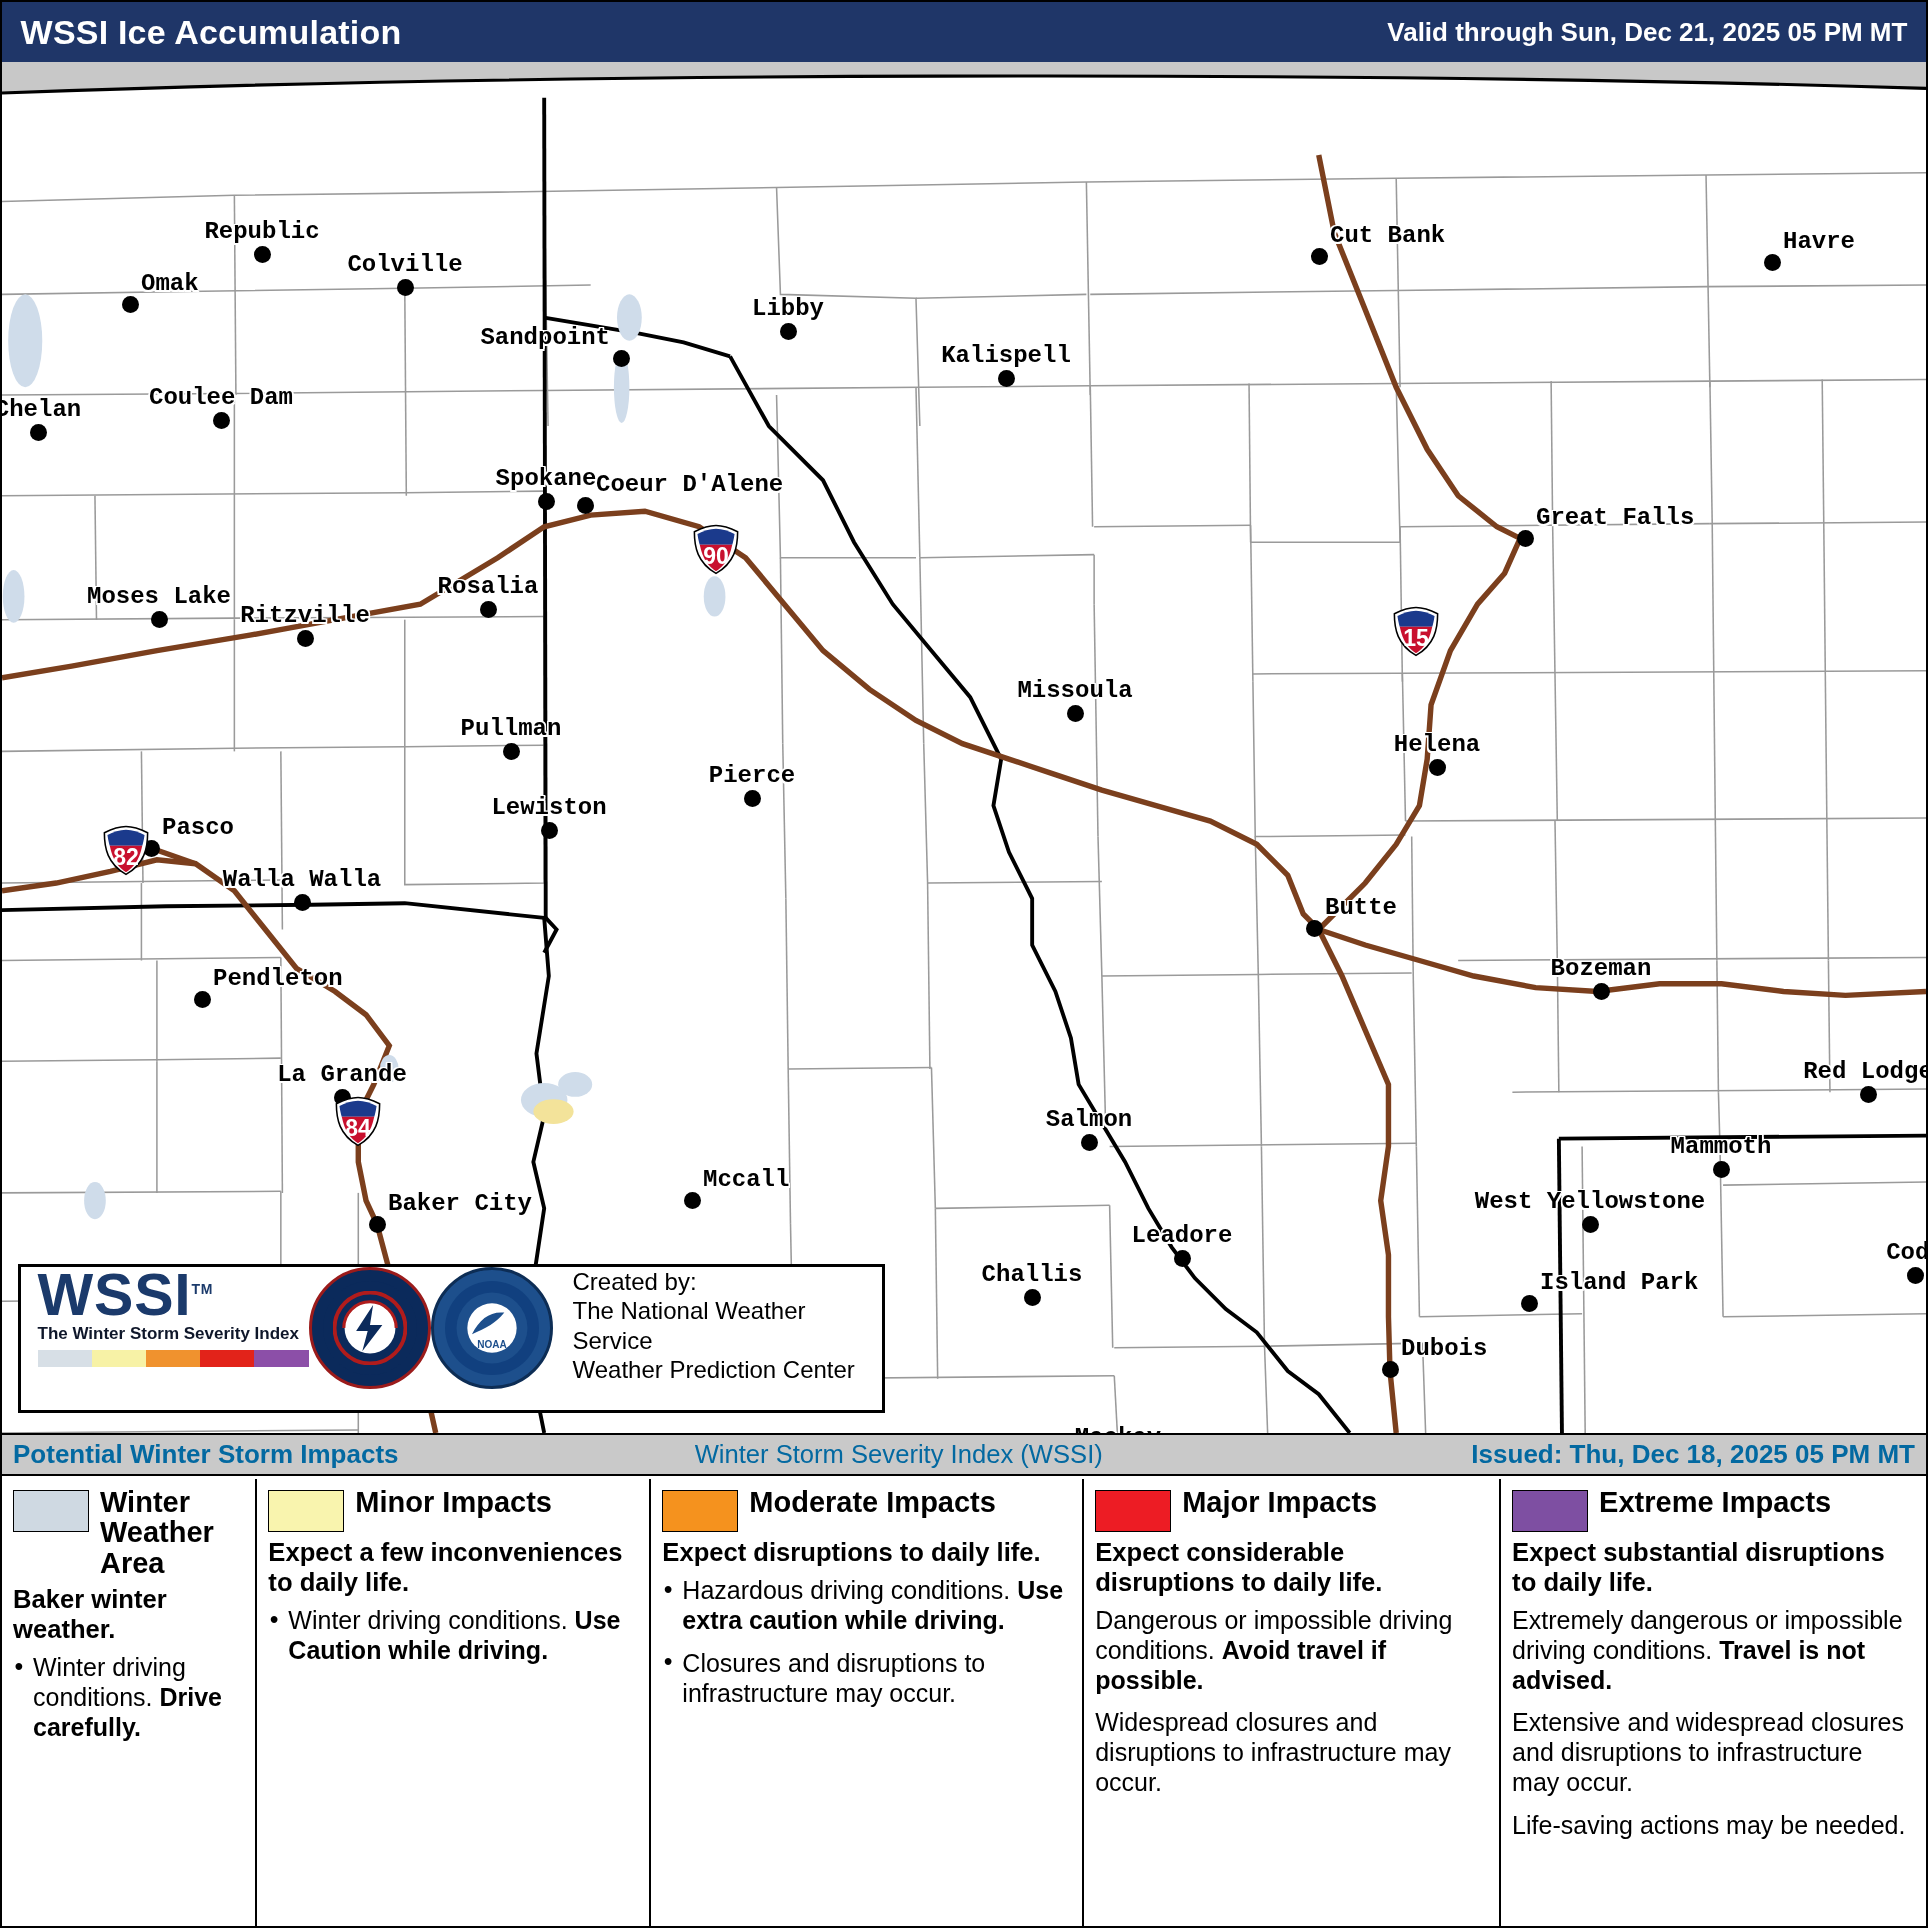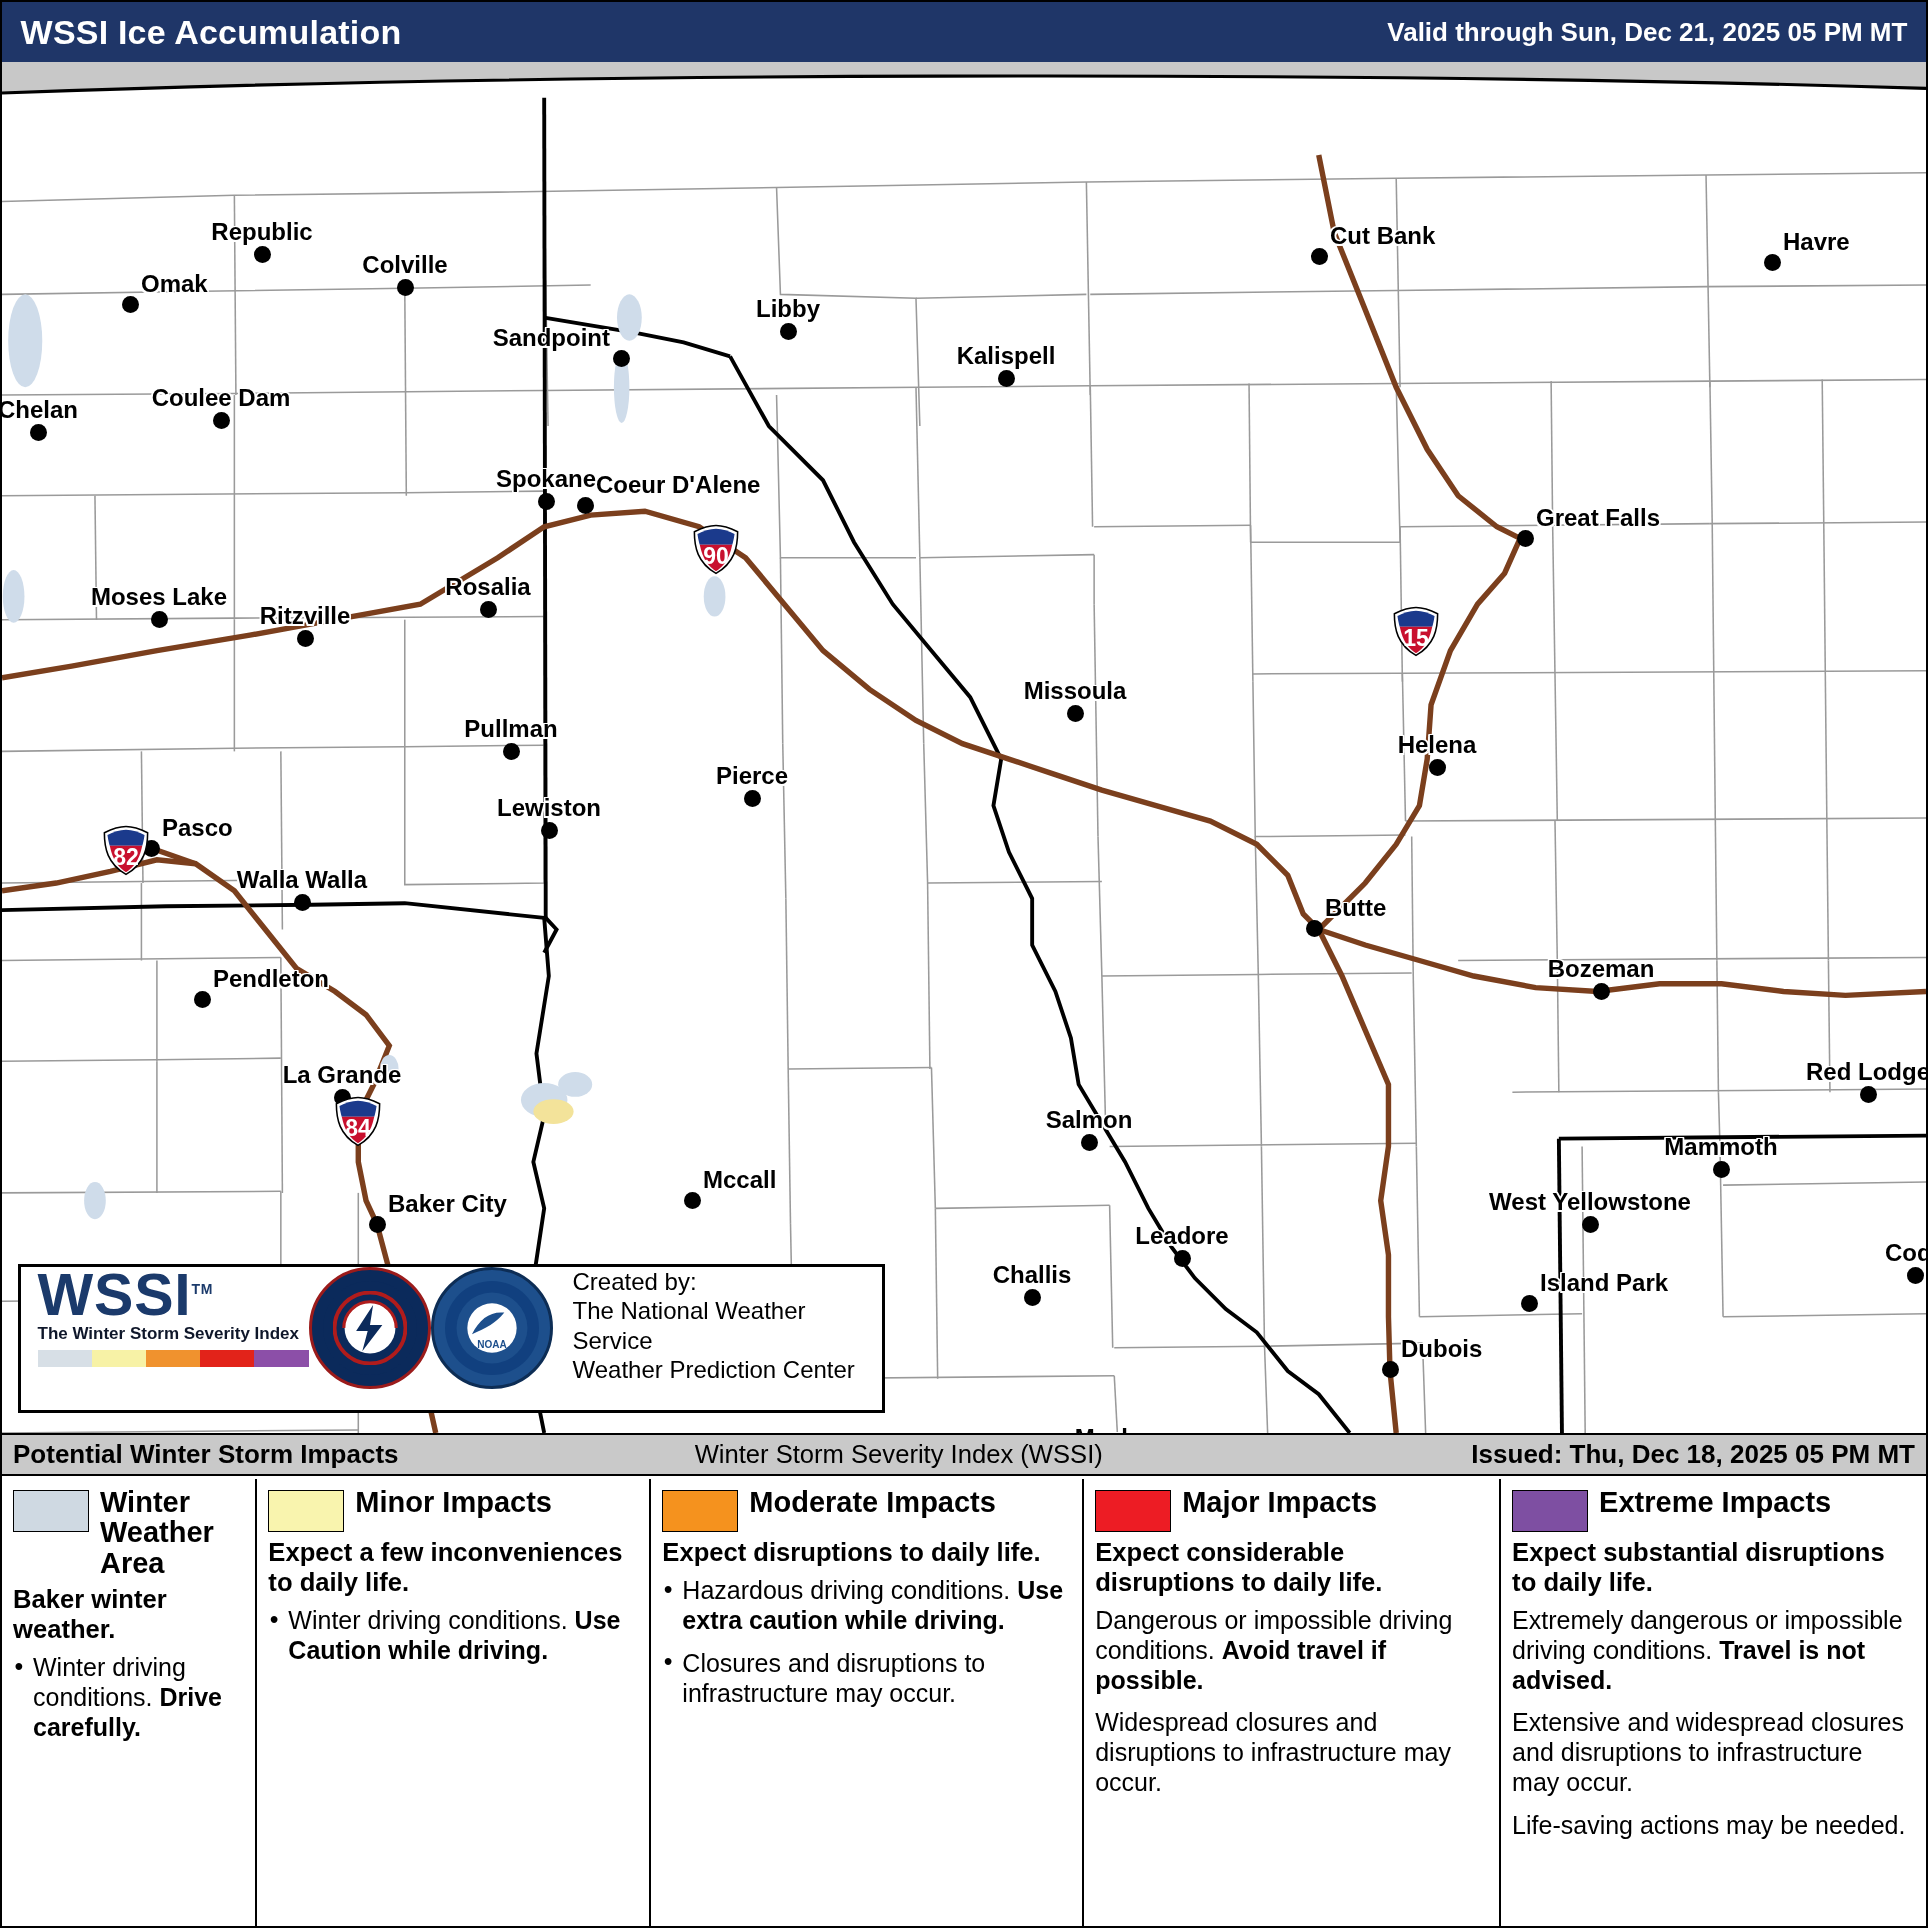--- a/index.html
+++ b/index.html
@@ -75,20 +75,21 @@
   }
   .city .lbl {
     position: absolute;
     font-size: 24px;
     font-weight: bold;
     color: #000;
     white-space: nowrap;
     text-shadow:
        1.5px 0 0 #fff, -1.5px 0 0 #fff, 0 1.5px 0 #fff, 0 -1.5px 0 #fff,
        1.5px 1.5px 0 #fff, -1.5px 1.5px 0 #fff, 1.5px -1.5px 0 #fff, -1.5px -1.5px 0 #fff;
+    font-family: Liberation Mono, monospace;
   }
   
   .lbl.ar { left: 11px; top: -34px; }
   .lbl.al { right: 11px; top: -34px; transform: translateX(0); }
   .lbl.ac { left: 50%; transform: translateX(-50%); top: -36px; }
 
   
   .shield {
     position: absolute;
     width: 50px; height: 51px;
@@ -192,21 +193,21 @@
     top: 1431px;
     height: 43px;
     background: #c9c9c9;
     border-top: 2.3px solid #000;
     border-bottom: 2.3px solid #000;
     box-sizing: border-box;
     display: flex;
     align-items: center;
     font-size: 26px;
     font-weight: bold;
-    color: #000000;
+    color: #0369a1;
   }
   .subbar .left  { width: 36%; padding-left: 11px; box-sizing: border-box; }
   .subbar .mid   { width: 30%; text-align: left; font-weight: normal; font-size: 25.6px;}
   .subbar .right { width: 34%; text-align: right; padding-right: 11px; box-sizing: border-box; }
 
   
   .legend {
     position: absolute;
     left: 0; right: 0;
     top: 1477px;

